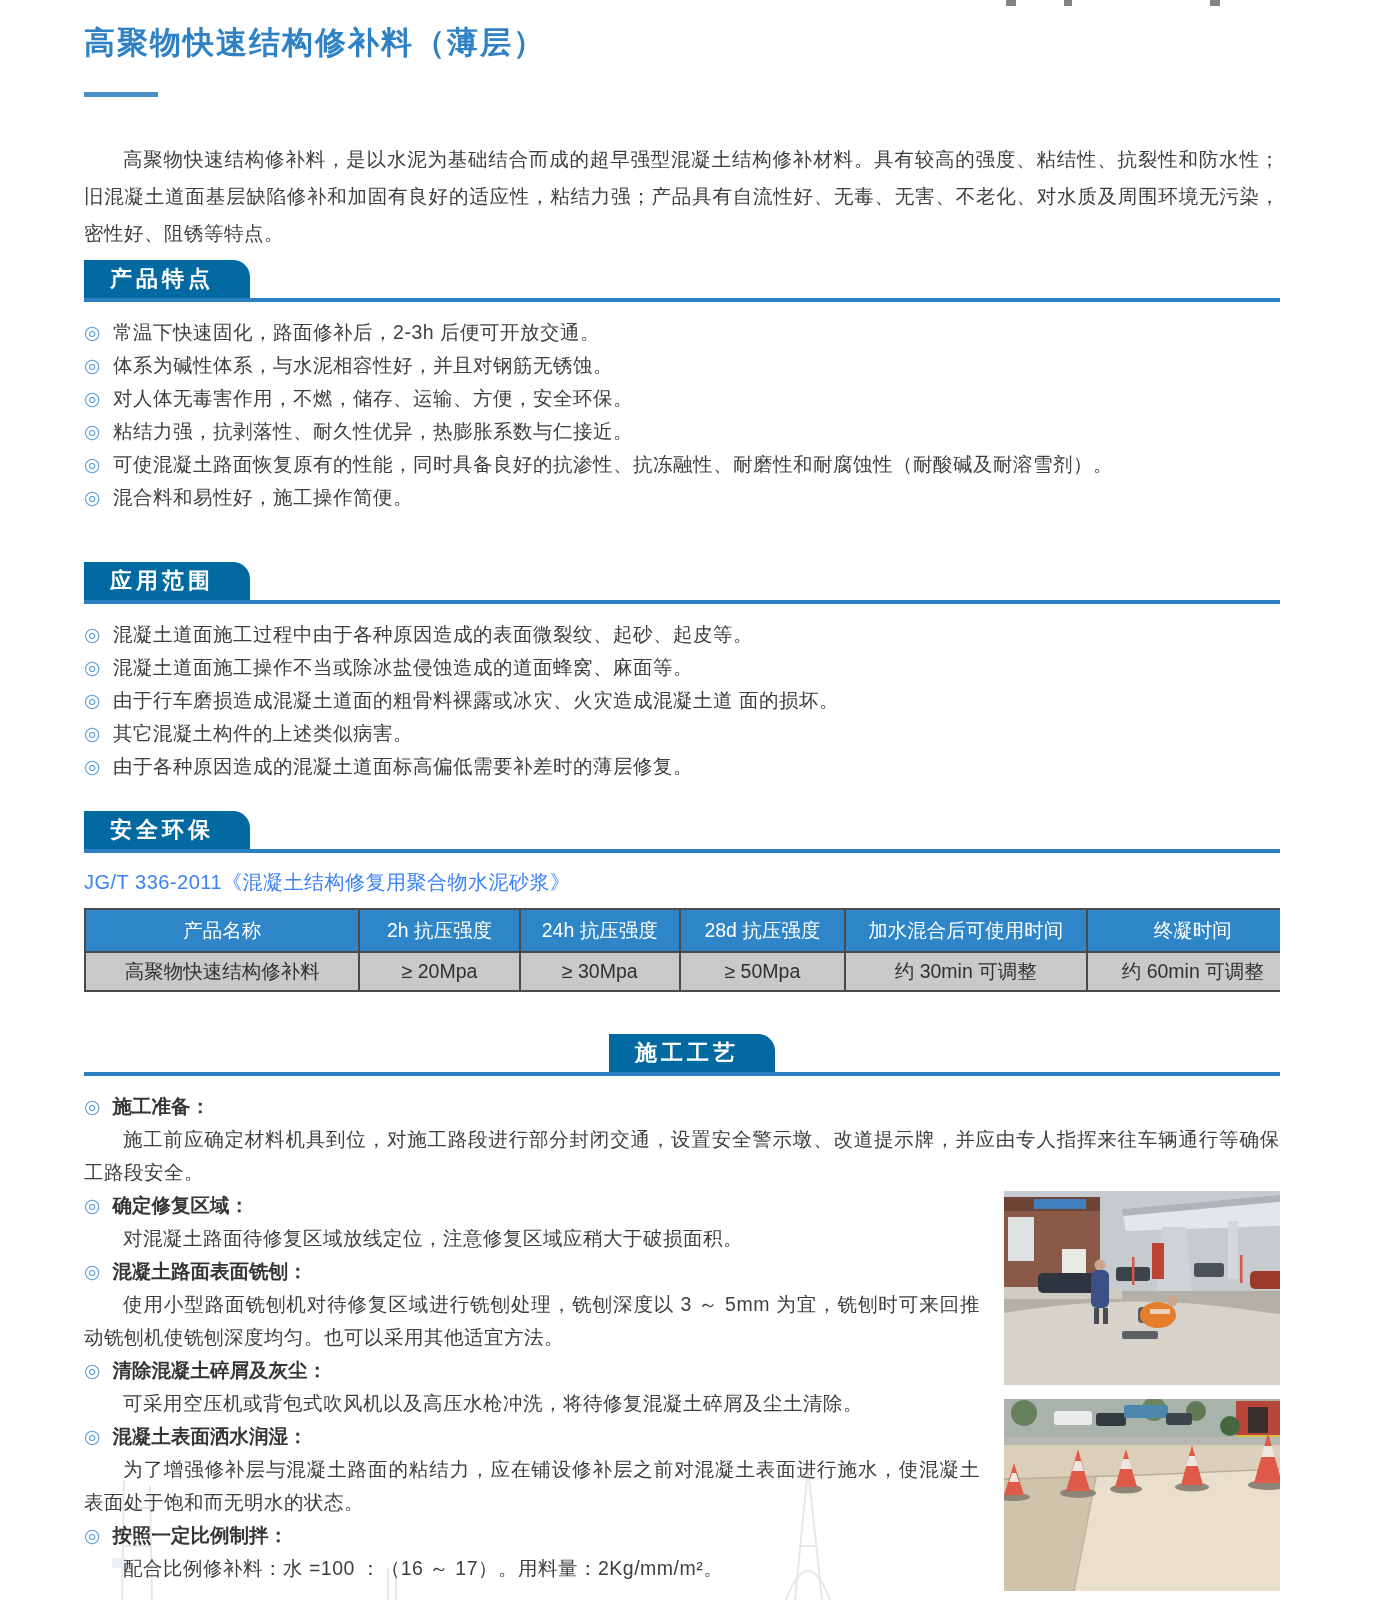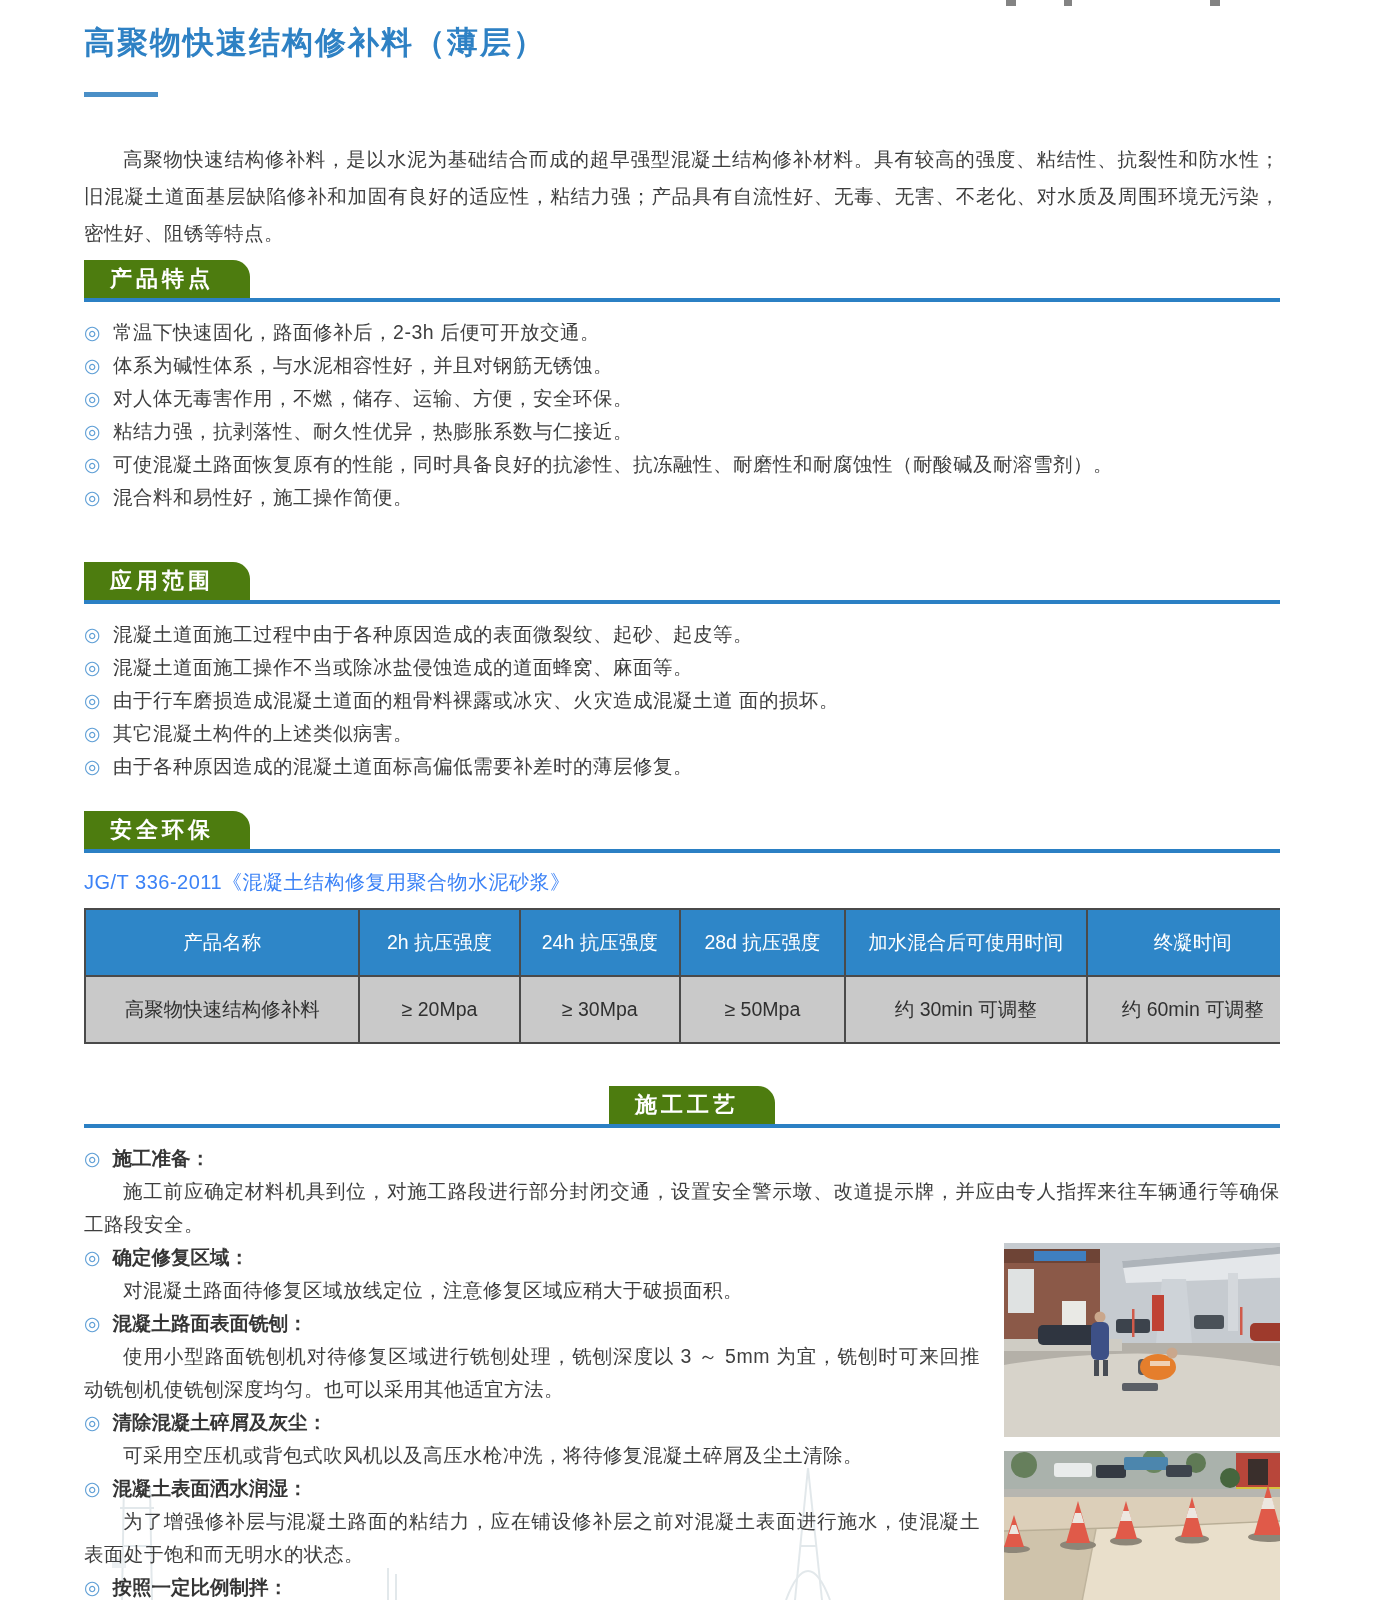--- a/index.html
+++ b/index.html
@@ -23,45 +23,45 @@
   
   .intro {
     margin-top:44px;
     font-size:19.5px; line-height:37px; text-align:justify;
     text-indent:2em; color:#3e3e3e; letter-spacing:0.5px;
   }
 
   
   .sec-head { border-bottom:4px solid #2b80c4; line-height:0; }
   .sec-tab {
-    display:inline-block; background:#4d7c0f; color:#ffffff;
+    display:inline-block; background:#0369a1; color:#ffffff;
     font-size:22px; font-weight:bold; letter-spacing:4px;
     line-height:24px; padding:7px 36px 7px 26px;
     border-radius:0 17px 0 0;
   }
   .mt-sec1 { margin-top:8px; }
   .mt-sec2 { margin-top:48px; }
   .mt-sec3 { margin-top:28px; }
   .mt-sec4 { margin-top:42px;text-align:center; }
 
   
   ul.bullets { list-style:none; margin-top:14px; }
   ul.bullets li { font-size:19.5px; line-height:33px; letter-spacing:0.5px; }
   .b-icon { color:#5f9fd6; font-size:19px; margin-right:12px; }
 
   
   .perf-caption { text-align:left; font-size:20px; color:#3b82f6; margin-top:16px; letter-spacing:0.5px; }
   table.perf { width:100%; border-collapse:collapse; margin-top:12px; }
   table.perf th {
     background:#2e86c8; color:#ffffff; font-weight:normal;
-    font-size:19.5px; padding:19px 2px; border:2px solid #4a4a4a; text-align:center;
+    font-size:19.5px; padding:7px 2px; border:2px solid #4a4a4a; text-align:center;
   }
   table.perf td {
     background:#c9c9c9; color:#303030;
-    font-size:19.5px; padding:19px 2px; border:2px solid #4a4a4a; text-align:center;
+    font-size:19.5px; padding:5px 2px; border:2px solid #4a4a4a; text-align:center;
   }
 
   
   .steps { margin-top:14px; }
   .step-label { font-size:19.5px; line-height:33px; font-weight:bold; color:#353535; }
   .step-label .b-icon { font-weight:normal; }
   .step-body {
     font-size:19.5px; line-height:33px; text-indent:2em;
     text-align:justify; color:#3e3e3e; letter-spacing:0.5px;
   }

